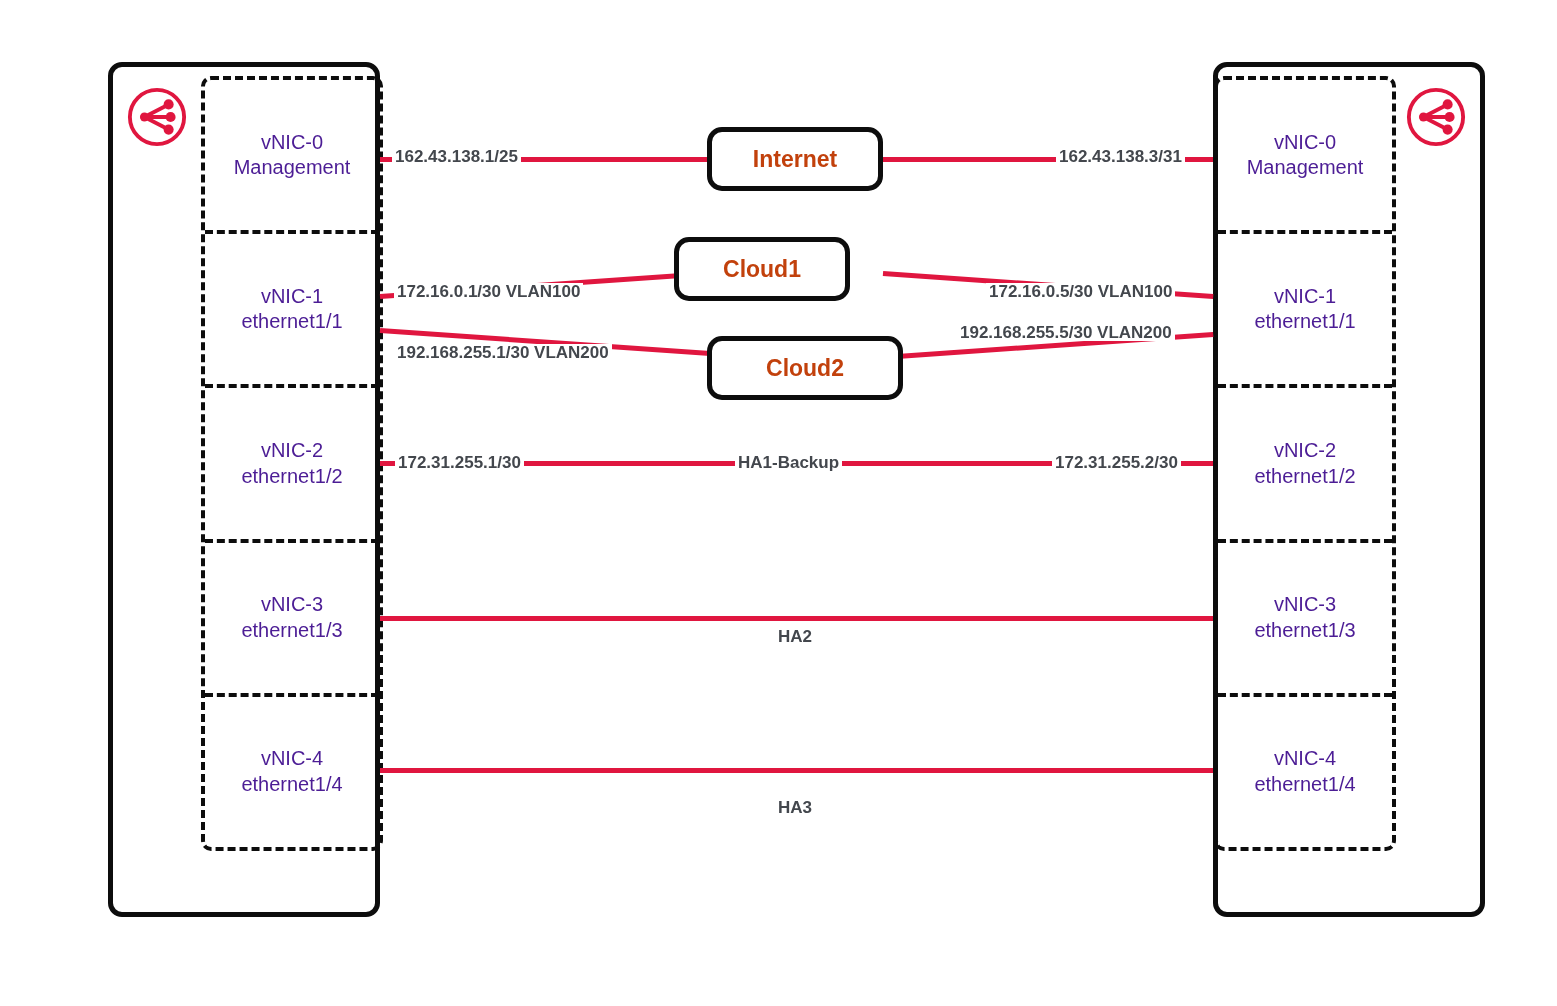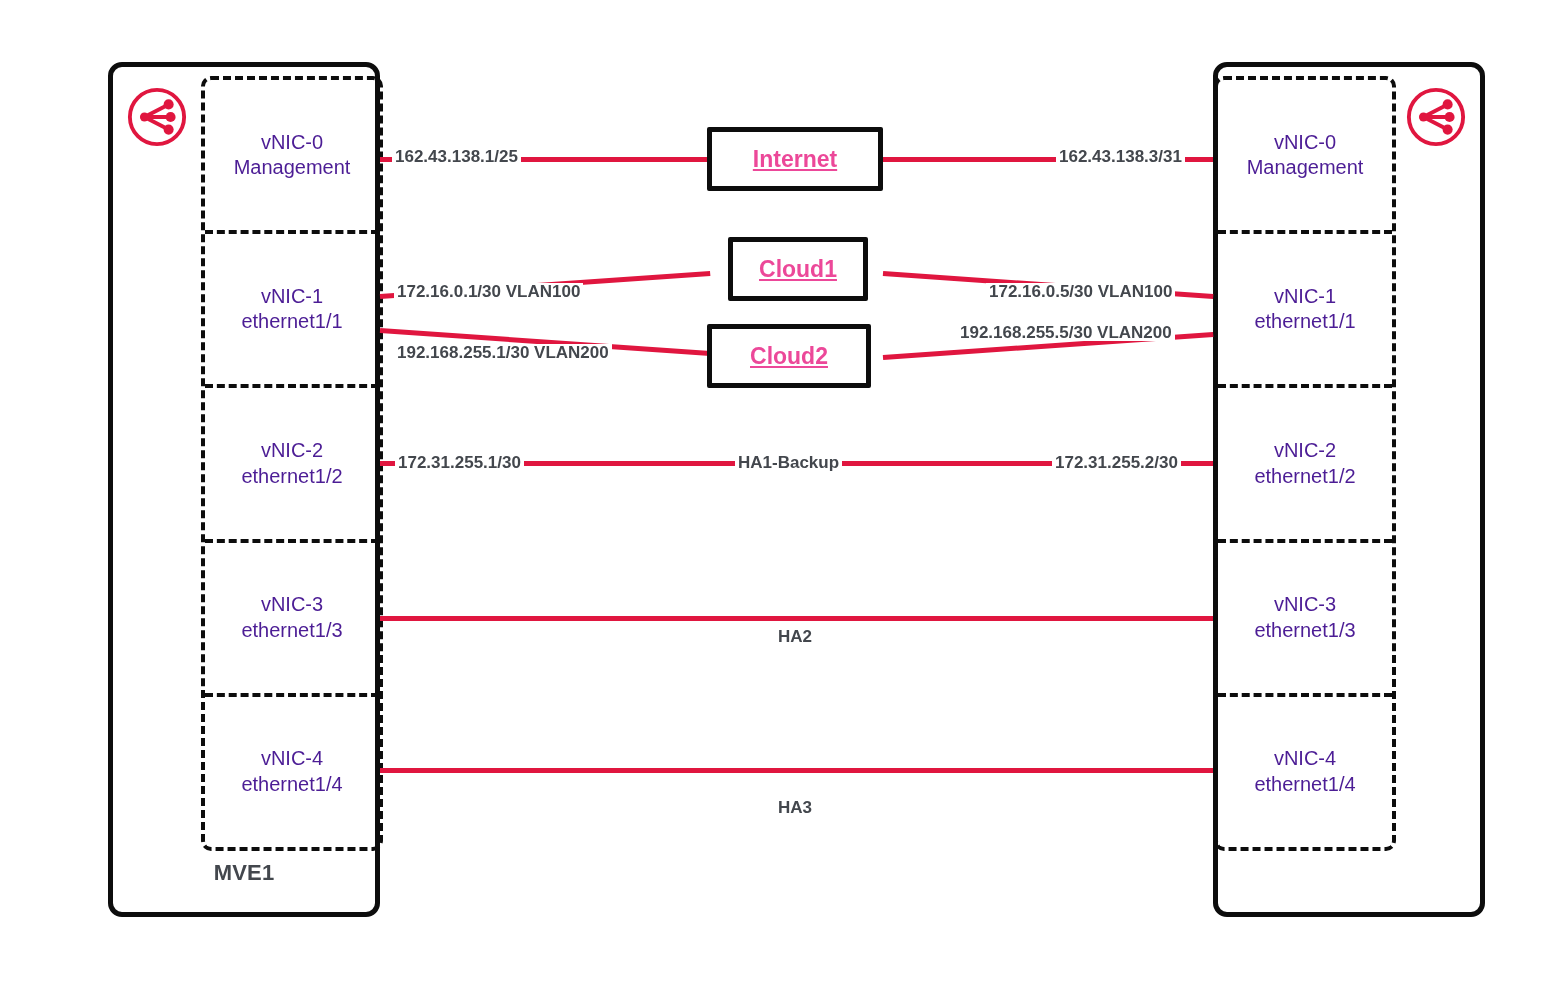--- a/index.html
+++ b/index.html
@@ -85,35 +85,34 @@
     height: 62px;
     top: 19px;
   }
   #mve1-icon { left: 13px; }
   #mve2-icon { right: 13px; }
 
   
   .net-node {
     position: absolute;
     border: 5px solid #0d0d0d;
-    border-radius: 2px;
+    border-radius: 15px;
     background: #ffffff;
     box-sizing: border-box;
     display: flex;
     align-items: center;
     justify-content: center;
     font-size: 23px;
     font-weight: bold;
-    color: #ec4899;
+    color: #c2410c;
     z-index: 5;
-    text-decoration: underline;
   }
   #node-internet { left: 707px; top: 127px; width: 176px; height: 64px; }
-  #node-cloud1   { left: 728px; top: 237px; width: 140px; height: 64px; }
-  #node-cloud2   { left: 707px; top: 324px; width: 164px; height: 64px; }
+  #node-cloud1   { left: 674px; top: 237px; width: 176px; height: 64px; }
+  #node-cloud2   { left: 707px; top: 336px; width: 196px; height: 64px; }
 
   
   .link {
     position: absolute;
     height: 5px;
     background: #e0163f;
     z-index: 1;
   }
   .link-diag {
     position: absolute;
@@ -208,21 +207,20 @@
       <div class="nic-cell">
         <div class="nic-line">vNIC-3</div>
         <div class="nic-line">ethernet1/3</div>
       </div>
       <div class="nic-cell">
         <div class="nic-line">vNIC-4</div>
         <div class="nic-line">ethernet1/4</div>
       </div>
     </div>
 
-    <div class="device-label" id="mve1-label">MVE1</div>
   </div>
 
   <div class="device-panel" id="mve2-panel">
 
     <span class="share-icon" id="mve2-icon">
       <svg viewBox="0 0 64 64" width="62" height="62" aria-hidden="true">
         <circle cx="32" cy="32" r="28" fill="none" stroke="#e0163f" stroke-width="4"></circle>
         <circle cx="19" cy="32" r="4.6" fill="#e0163f"></circle>
         <circle cx="44" cy="19" r="5.2" fill="#e0163f"></circle>
         <circle cx="46" cy="32" r="5.2" fill="#e0163f"></circle>

